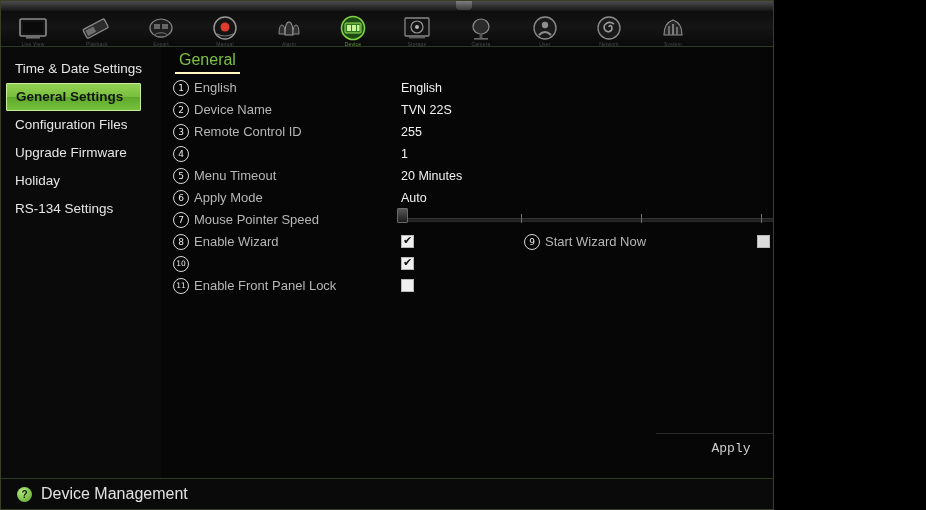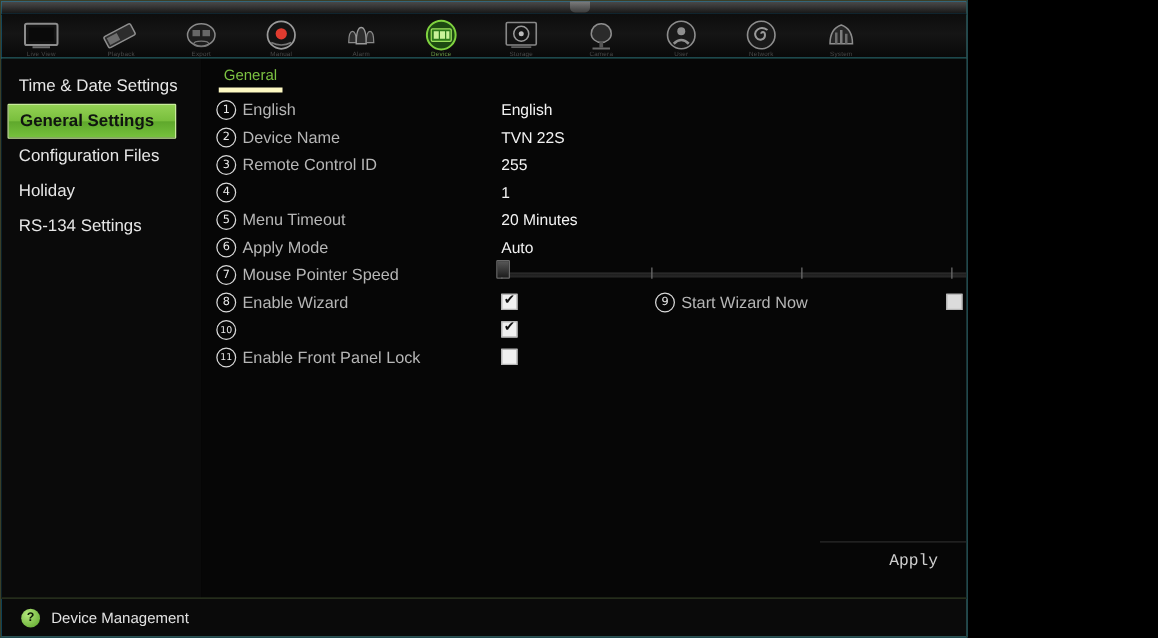--- a/index.html
+++ b/index.html
@@ -85,23 +85,23 @@
   .content{
     flex:1 1 auto;position:relative;
     background:#060606;
   }
   .tabrow{
     height:26px;padding-left:14px;padding-top:4px;
     box-sizing:border-box;
   }
   .tab{
     display:inline-block;
-    font-size:12px;color:#7cc242;
+    font-size:16px;color:#7cc242;
     padding:0 4px 3px 4px;
-    border-bottom:4px solid #fef9c3;
+    border-bottom:2px solid #fef9c3;
   }
 
   .form{
     position:relative;
     padding-left:8px;padding-top:4px;
   }
   .row{
     position:relative;height:22px;
   }
   .lbl{
@@ -192,21 +192,21 @@
     display:flex;align-items:center;padding-left:16px;
     box-sizing:border-box;gap:9px;
   }
   .qmark{
     width:15px;height:15px;border-radius:50%;
     background:radial-gradient(circle at 35% 30%,#b4e87c,#5aa428);
     color:#0d1a06;font-size:10px;font-weight:bold;
     display:flex;align-items:center;justify-content:center;
     flex:0 0 auto;
   }
-  .status-txt{font-size:12px;color:#e2e2e2;}
+  .status-txt{font-size:16px;color:#e2e2e2;}
 </style>
 </head>
 <body>
 
 <div class="screen">
 
   <div class="titlestrip">
     <div class="notch"></div>
   </div>
 
@@ -305,20 +305,21 @@
         <span class="tb-lbl">System</span>
       </div>
     </div>
 
   <div class="body">
 
     <div class="sidebar" id="sidebar">
         <div class="side-item">Time &amp; Date Settings</div>
         <div class="side-item sel">General Settings</div>
         <div class="side-item">Configuration Files</div>
+        <div class="side-item">Upgrade Firmware</div>
         <div class="side-item">Holiday</div>
         <div class="side-item">RS-134 Settings</div>
       </div>
 
     <div class="content">
 
       <div class="tabrow">
         <span class="tab">General</span>
       </div>
 

